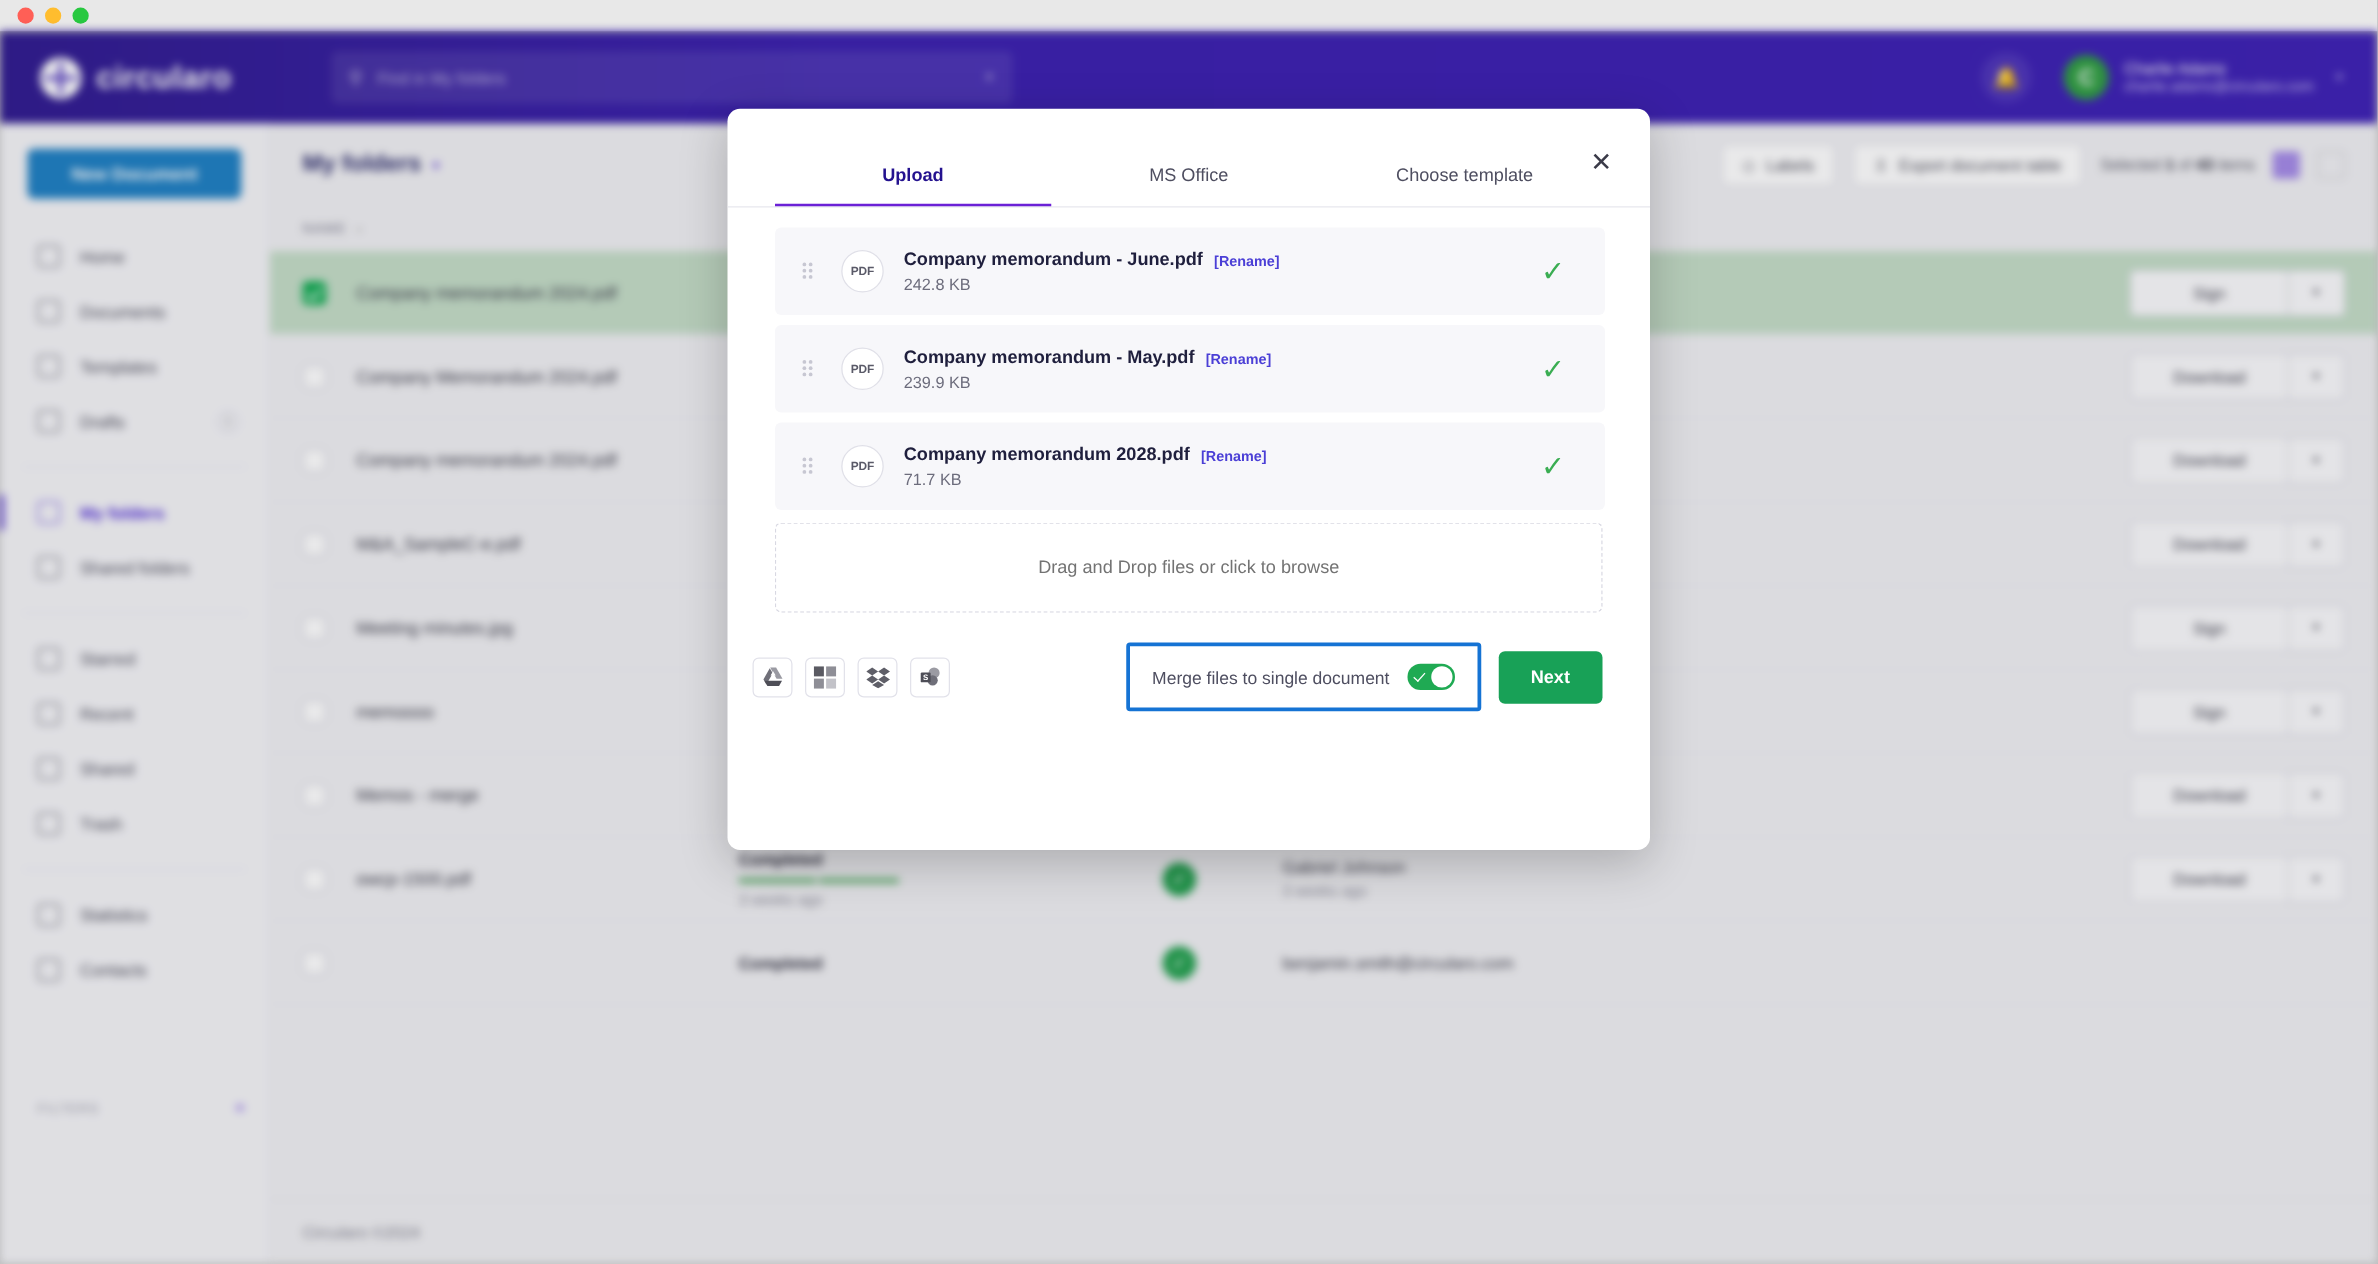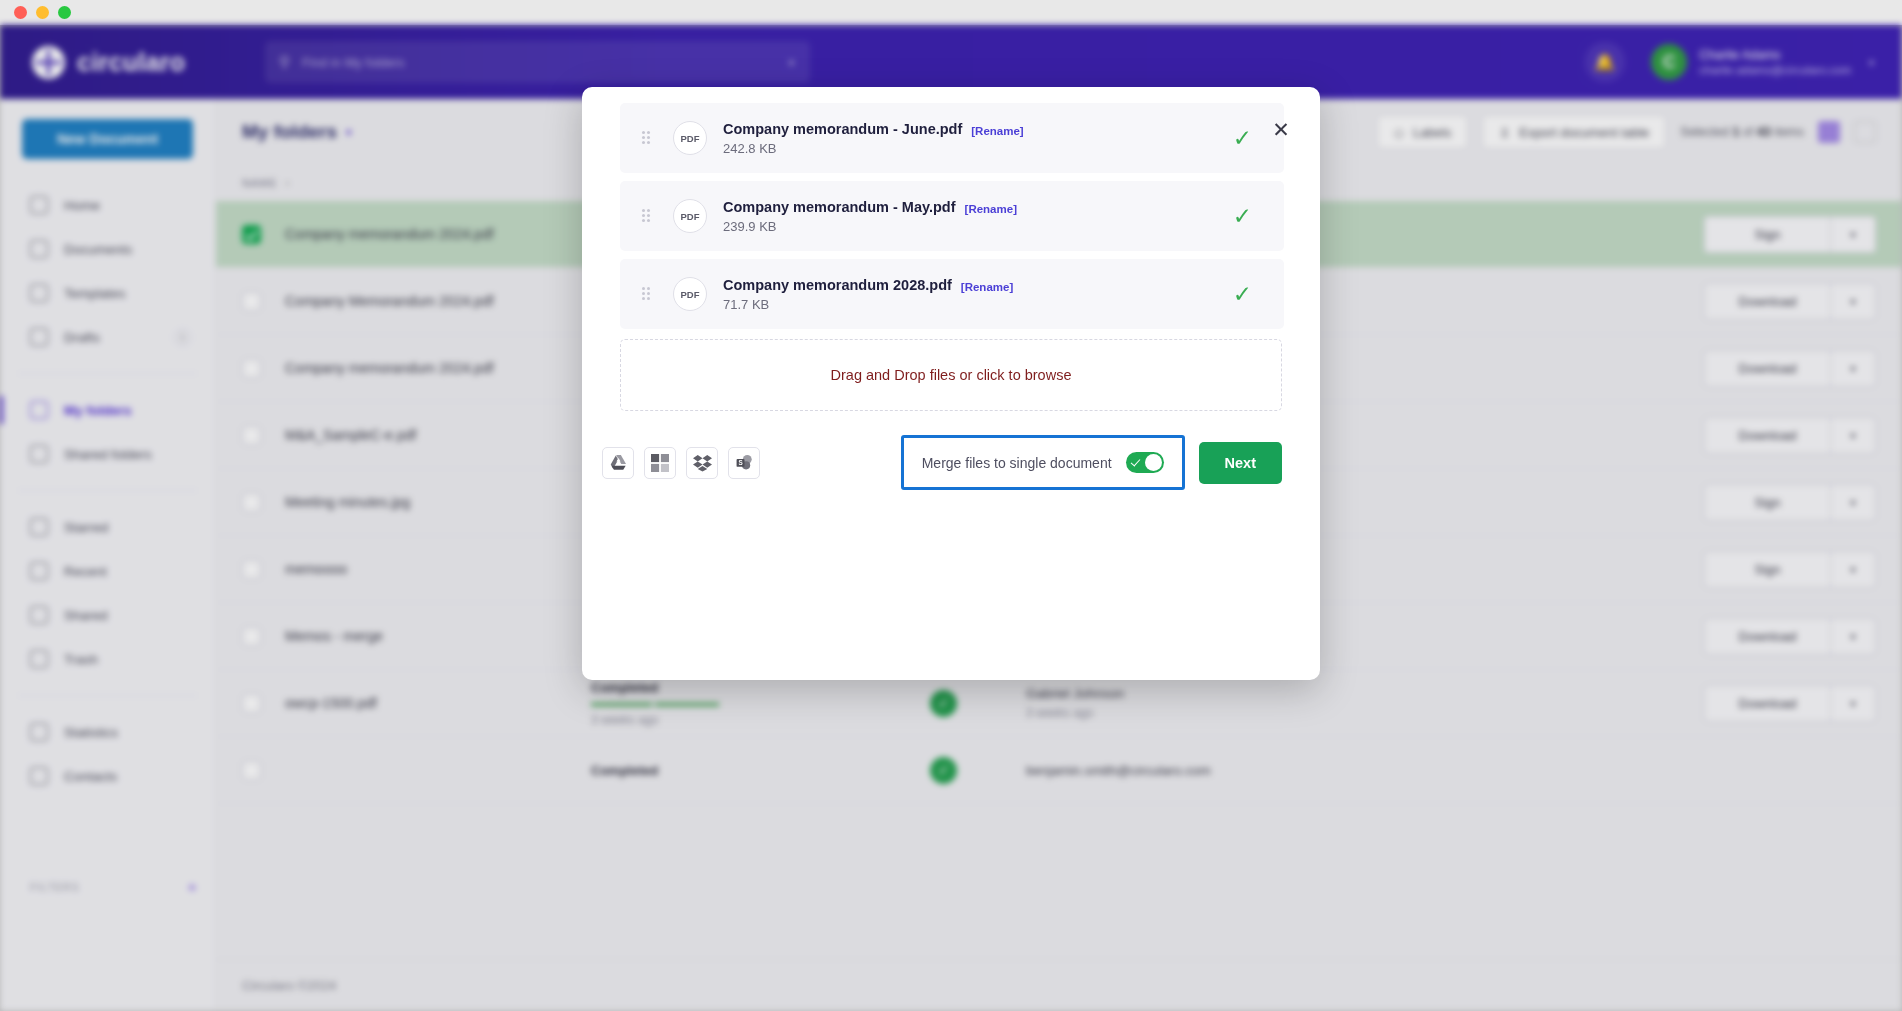--- a/index.html
+++ b/index.html
@@ -180,21 +180,21 @@
   }
   .file-info { margin-left: 16px; flex: 1; }
   .file-line { display: flex; align-items: flex-end; gap: 9px; }
   .file-name { color: #1f1f3d; font-size: 14.5px; font-weight: 700; }
   .file-rename { color: #4b3fd6; font-size: 11.5px; font-weight: 600; }
   .file-size { color: #6c6c7c; font-size: 13px; margin-top: 4px; }
   .file-check { color: #3aad52; font-size: 23px; font-weight: 300; margin-right: 10px; }
 
   .dropzone {
     margin: 10px 38px 0 38px; height: 72px; border: 1.5px dashed #d8d8e2; border-radius: 5px;
-    display: flex; align-items: center; justify-content: center; color: #7f1d1d; font-size: 14.5px;
+    display: flex; align-items: center; justify-content: center; color: #737373; font-size: 14.5px;
   }
   .dlg-bottom {
     display: flex; align-items: center; padding: 24px 38px 0 20px;
   }
   .providers { display: flex; gap: 10px; }
   .prov {
     width: 32px; height: 32px; border: 1px solid #e2e2ea; border-radius: 5px; background: #fff;
     display: flex; align-items: center; justify-content: center;
   }
   .merge-wrap {
@@ -499,20 +499,25 @@
       <div class="footer">Circularo ©2024</div>
     </div>
   </div>
 </div>
 
 <div class="overlay"></div>
 
 <div class="dialog">
   <div class="dlg-close">✕</div>
 
+  <div class="tabs">
+    <div class="tab active">Upload</div>
+    <div class="tab">MS Office</div>
+    <div class="tab">Choose template</div>
+  </div>
 
   <div class="files">
     <div class="file-row">
       <span class="grip">
           <i></i>
           <i></i>
           <i></i>
           <i></i>
           <i></i>
           <i></i>

